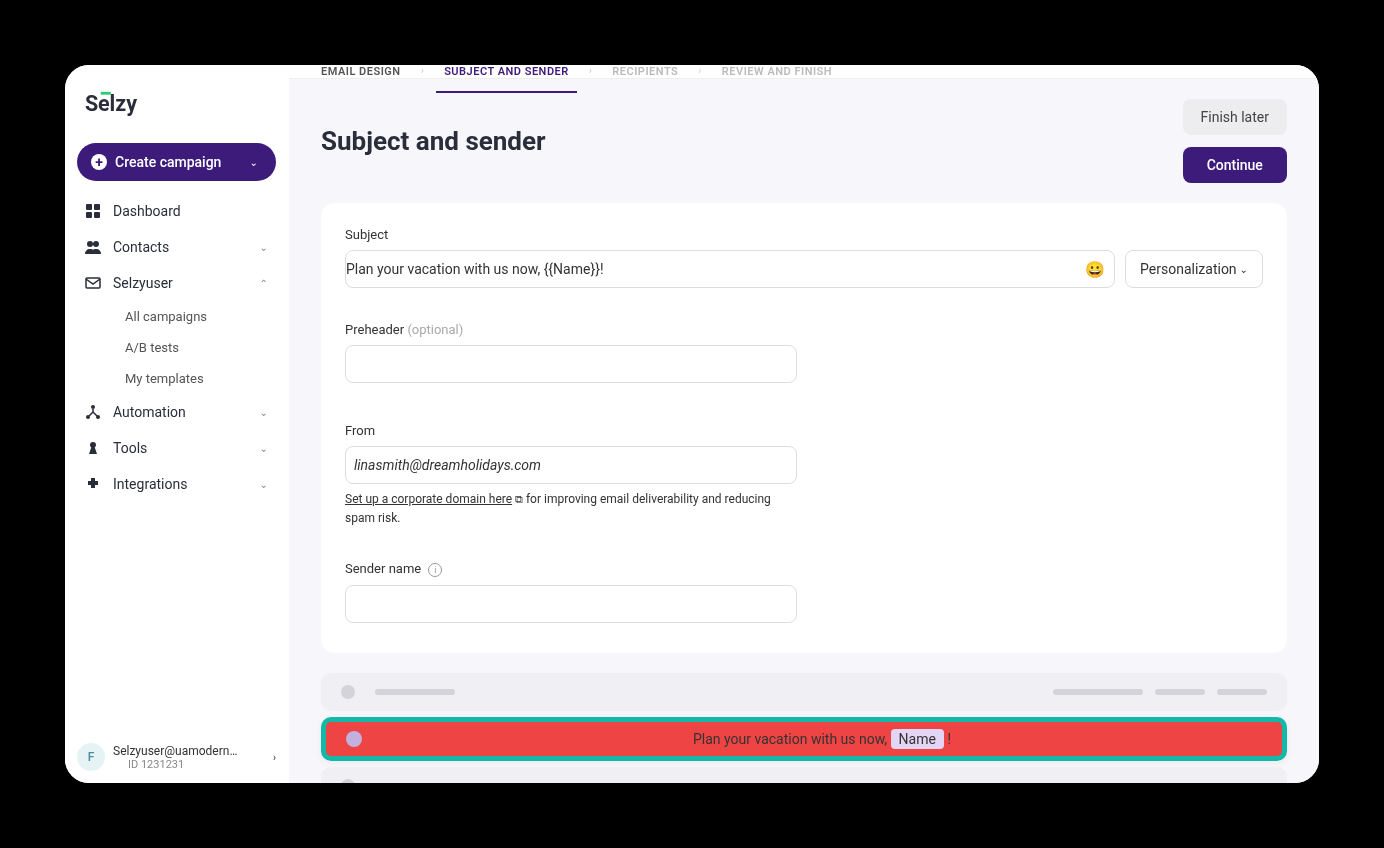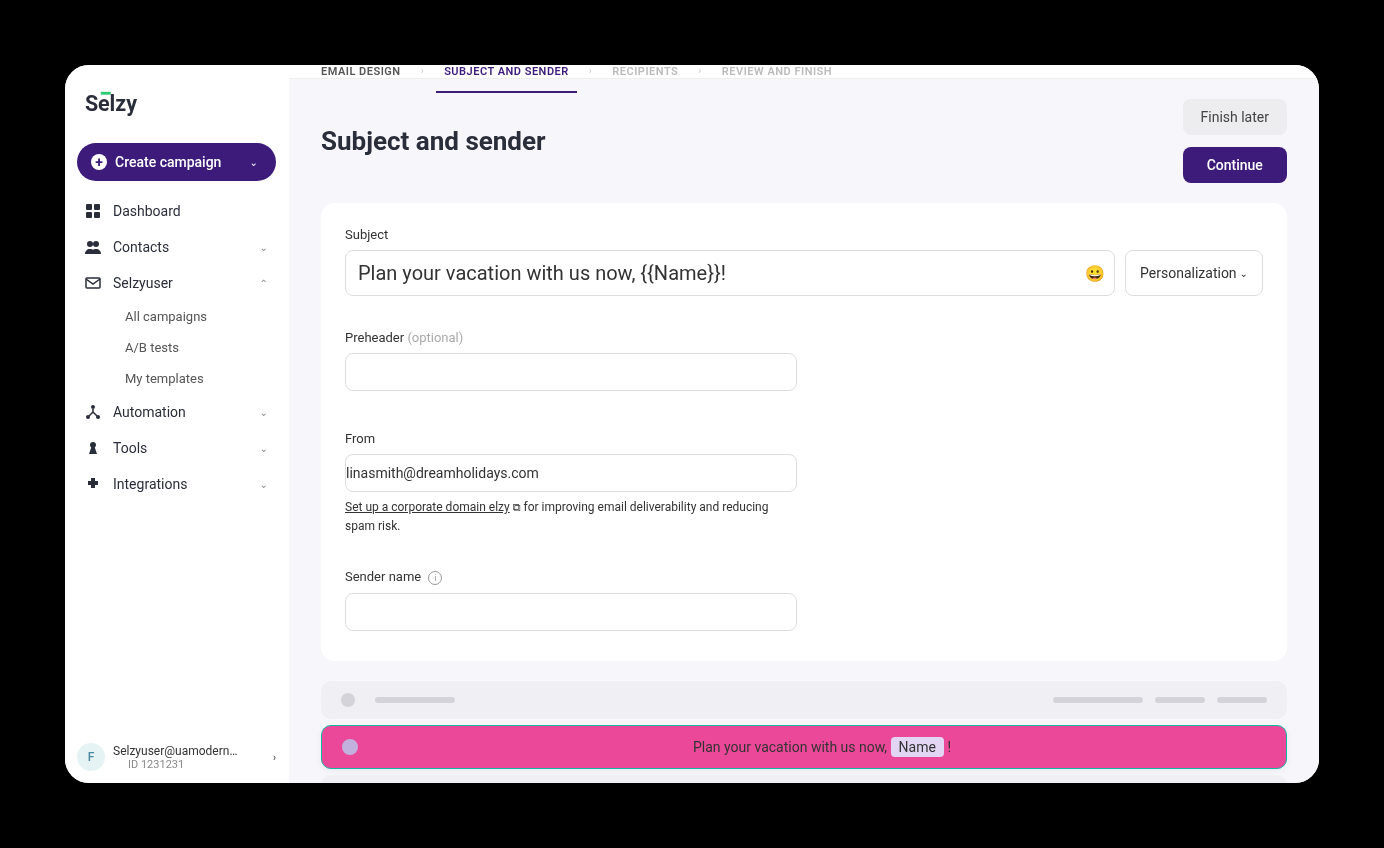--- a/index.html
+++ b/index.html
@@ -33,33 +33,33 @@
 .header-row { display: flex; align-items: center; justify-content: space-between; padding: 20px 32px; }
 .page-title { font-size: 26px; font-weight: 700; color: #2a2d3a; }
 .header-actions { display: flex; gap: 12px; flex-direction: column; }
 .btn-secondary { background: #ededf0; border: none; color: #444; border-radius: 8px; padding: 10px 18px; font-size: 14px; cursor: pointer; }
 .btn-primary { background: #3c1b7b; border: none; color: #fff; border-radius: 8px; padding: 10px 18px; font-size: 14px; cursor: pointer; font-weight: 500; }
 .card { background: #fff; border-radius: 14px; margin: 0 32px 20px; padding: 24px; }
 .field-label { font-size: 13px; color: #333; margin-bottom: 8px; display: block; }
 .field-label .optional { color: #aaa; }
 .subject-row { display: flex; gap: 10px; margin-bottom: 20px; }
 .subject-input-wrap { flex: 1; position: relative; }
-.input { width: 100%; border: 1px solid #ddd; border-radius: 8px; padding: 10px 36px 10px 12px; font-size: 20px; color: #333; background: #fff; }
+.input { width: 100%; border: 1px solid #ddd; border-radius: 8px; padding: 10px 36px 10px 0; font-size: 14px; color: #333; background: #fff; }
 .emoji { position: absolute; right: 10px; top: 50%; transform: translateY(-50%); font-size: 16px; }
 .personalize-btn { background: #fff; border: 1px solid #ddd; border-radius: 8px; padding: 10px 14px; font-size: 14px; color: #333; display: flex; align-items: center; gap: 3px; cursor: pointer; }
-.preheader-input, .from-input, .sender-input { width: 452px; border: 1px solid #ddd; border-radius: 8px; padding: 10px 0; font-size: 14px; color: #333; background: #fff; margin-bottom: 6px; }
+.preheader-input, .from-input, .sender-input { width: 452px; border: 1px solid #ddd; border-radius: 8px; padding: 10px 8px; font-size: 14px; color: #333; background: #fff; margin-bottom: 6px; font-style: italic; }
 .field-block { margin-bottom: 34px; }
 .domain-link { font-size: 12px; color: #333; text-decoration: underline; cursor: pointer; }
 .domain-hint { font-size: 12px; color: #333; line-height: 1.5; max-width: 452px; }
 .info-icon { display: inline-flex; width: 14px; height: 14px; border: 1px solid #999; border-radius: 50%; align-items: center; justify-content: center; font-size: 9px; color: #999; margin-left: 4px; }
 .preview-stack { margin: 0 32px; }
 .preview-row { background: #f0eff3; border-radius: 10px; height: 38px; margin-bottom: 6px; display: flex; align-items: center; padding: 0 20px; gap: 20px; }
 .preview-row .circle { width: 14px; height: 14px; border-radius: 50%; background: #d4d3da; }
 .preview-row .bar { height: 6px; border-radius: 3px; background: #d4d3da; }
-.preview-row.active { background: #ec4899; border: 1px solid #14b8a6; height: 44px; box-shadow: 0 2px 8px rgba(0,0,0,0.05); }
+.preview-row.active { background: #ef4444; border: 5px solid #14b8a6; height: 44px; box-shadow: 0 2px 8px rgba(0,0,0,0.05); }
 .preview-row.active .circle { background: #c2b0de; width: 16px; height: 16px; }
 .preview-text { font-size: 14px; color: #333; flex: 1; text-align: center; }
 .name-tag { background: #e3d6f4; padding: 2px 8px; border-radius: 4px; color: #333; }
 .bars-right { display: flex; gap: 12px; }
 .nav-item .chevron { color: #888; }
 </style>
 </head>
 <body>
 
 <div class="window">
@@ -229,21 +229,21 @@
           <span>Preheader</span>
           <span class="optional">(optional)</span>
         </label>
         <input class="preheader-input" value="" style="">
       </div>
 
       <div class="field-block">
         <label class="field-label">From</label>
         <input class="from-input" value="linasmith@dreamholidays.com" style="">
         <div class="domain-hint">
-          <span class="domain-link">Set up a corporate domain elzy</span>
+          <span class="domain-link">Set up a corporate domain here</span>
           <span style="font-size:11px;">⧉</span>
           <span> for improving email deliverability and reducing spam risk.</span>
         </div>
       </div>
 
       <div class="field-block" style="margin-bottom:0">
         <label class="field-label">
           <span>Sender name</span>
           <span class="info-icon">i</span>
         </label>

